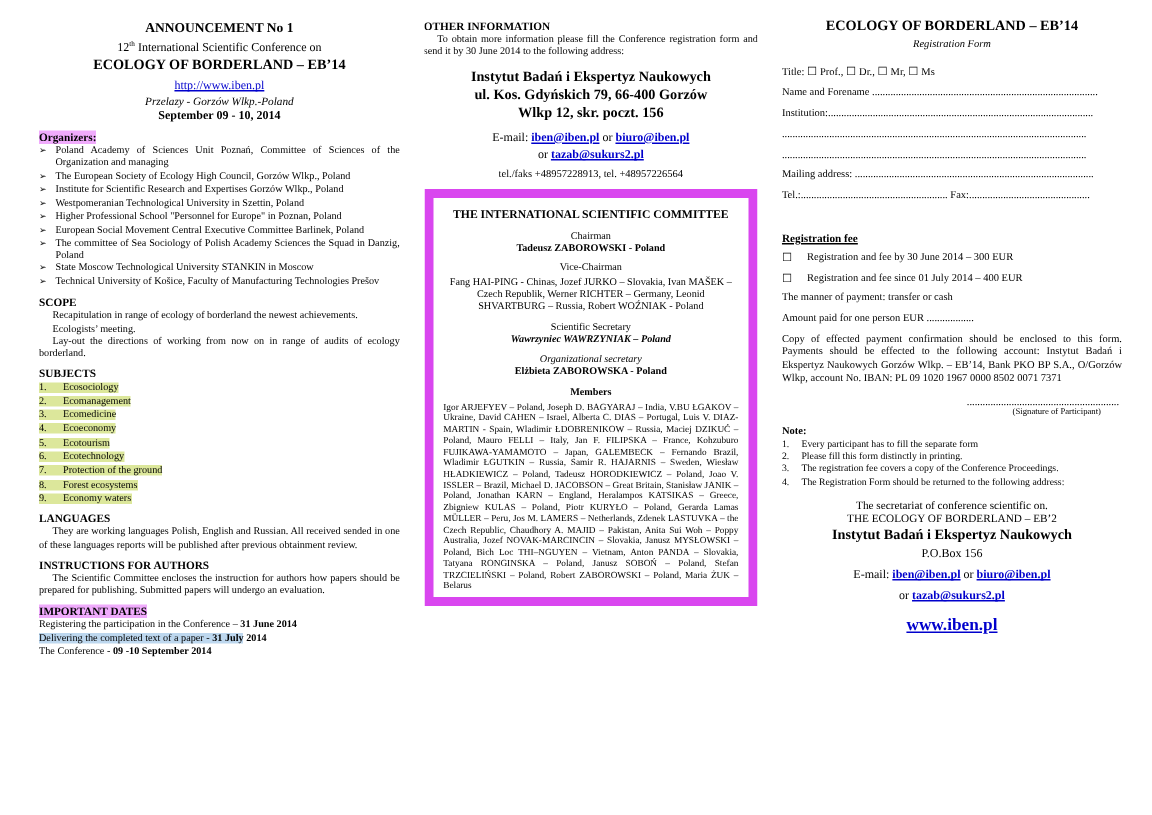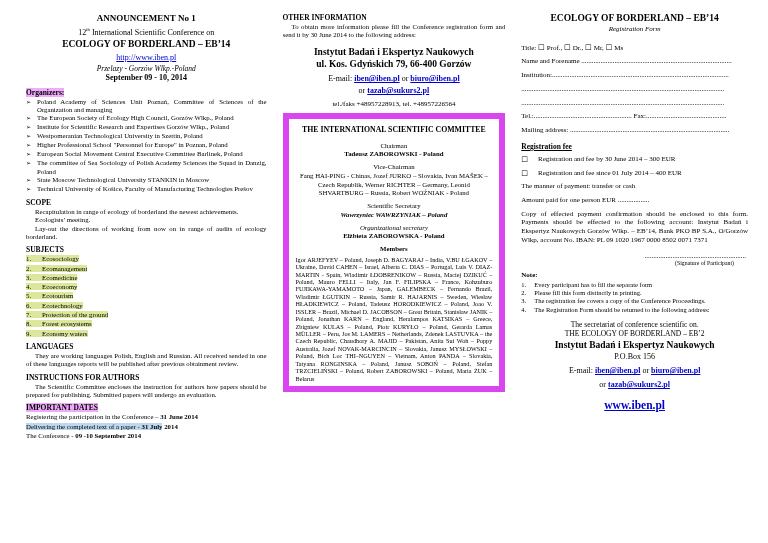--- a/index.html
+++ b/index.html
@@ -49,21 +49,21 @@
   .box .role  { text-align:center; margin-top:5px; }
   .box .name  { text-align:center; }
   .box .vice  { text-align:center; margin-top:1px; }
   .box .members { font-size:6.2px; line-height:1.2; text-align:justify; margin-top:2px; }
 
   
   .rtitle  { font-size:9.5px; font-weight:bold; text-align:center; }
   .rsub    { font-size:7px; font-style:italic; text-align:center; margin-bottom:9px; }
   .fline   { margin-bottom:5px; white-space:nowrap; overflow:hidden; }
   .cb      { font-size:7.5px; padding-right:2px; }
-  .feeh    { margin:7px 0 4px; font-size:7.5px; }
+  .feeh    { margin:19px 0 4px; font-size:7.5px; }
   .fee     { margin-bottom:4px; display:flex; gap:8px; }
   .pline   { margin-bottom:5px; }
   .copy    { margin-top:2px; }
   .sig     { text-align:right; margin-top:7px; padding-right:2px; }
   .sigl    { text-align:right; font-size:5.8px; padding-right:14px; margin-bottom:4px; }
   .noteh   { margin-bottom:1px; }
   .notes   { list-style:none; font-size:6.5px; margin-bottom:6px; }
   .notes li{ display:flex; gap:5px; }
   .notes .n{ flex:0 0 8px; }
   .sec1    { font-size:7.5px; }
@@ -159,20 +159,21 @@
     <div class="imp"><span>The Conference - </span><span class="b">09 -10 September  2014</span></div>
   </div>
 
   <div class="col mid">
     <div class="sec-h" style="margin-top:0">OTHER INFORMATION</div>
     <p class="ind j">To obtain more information please fill the Conference registration form and send it by 30 June 2014 to the following address:</p>
 
     <div class="addr">
       <div>Instytut Badań i Ekspertyz Naukowych</div>
       <div>ul. Kos. Gdyńskich 79,  66-400 Gorzów</div>
+      <div>Wlkp 12, skr. poczt. 156</div>
     </div>
 
     <div class="email">
       <span>E-mail: </span><a class="link b">iben@iben.pl</a><span> or </span><a class="link b">biuro@iben.pl</a>
     </div>
     <div class="email">
       <span>or </span><a class="link b">tazab@sukurs2.pl</a>
     </div>
     <div class="tel">tel./faks +48957228913,  tel. +48957226564</div>
 
@@ -199,22 +200,22 @@
       <span>Title: </span>
       <span class="cb">☐</span><span>Prof.,</span>
       <span class="cb">☐</span><span>Dr.,</span>
       <span class="cb">☐</span><span>Mr,</span>
       <span class="cb">☐</span><span>Ms</span>
     </div>
     <div class="fline">Name and Forename ......................................................................................</div>
     <div class="fline">Institution:.....................................................................................................</div>
     <div class="fline">....................................................................................................................</div>
     <div class="fline">....................................................................................................................</div>
+    <div class="fline">Mailing address: ...........................................................................................</div>
     <div class="fline">Tel.:........................................................ Fax:..............................................</div>
-    <div class="fline">Mailing address: ...........................................................................................</div>
 
     <div class="b u feeh">Registration fee</div>
     <div class="fee">
         <span class="cb">☐</span>
         <span>Registration and fee by 30 June 2014  –  300  EUR</span>
       </div>
     <div class="fee">
         <span class="cb">☐</span>
         <span>Registration and fee since 01 July 2014 – 400  EUR</span>
       </div>

